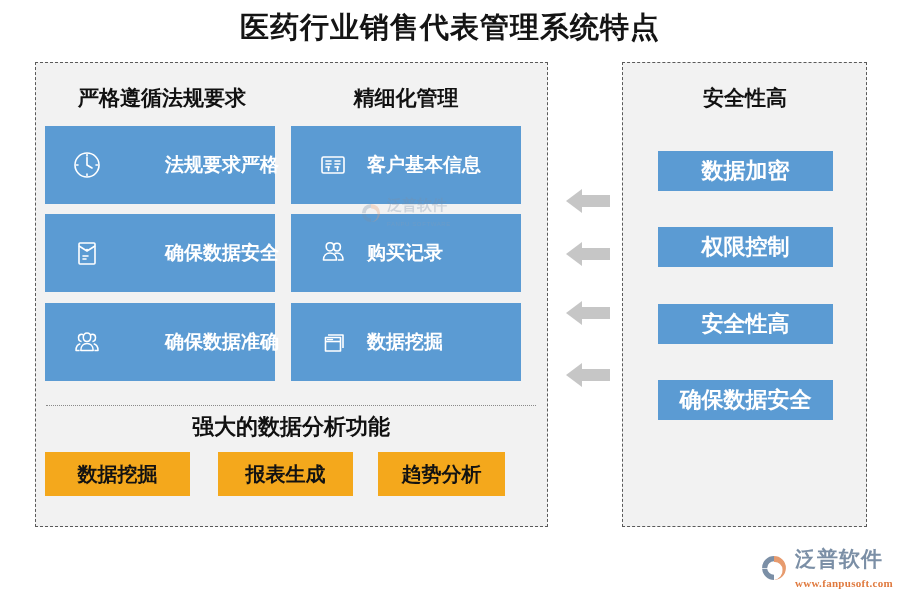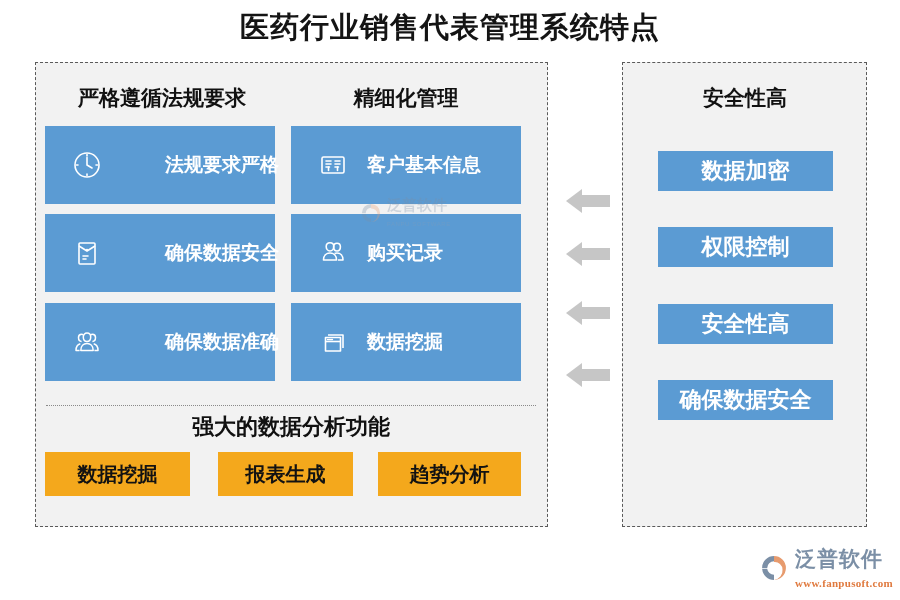--- a/index.html
+++ b/index.html
@@ -124,21 +124,21 @@
     align-items: center;
     justify-content: center;
     font-family: "Liberation Serif", "DejaVu Serif", serif;
     font-size: 20px;
     font-weight: 700;
     color: #121212;
     white-space: nowrap;
   }
   .chip-1 { left: 45px;  width: 145px; }
   .chip-2 { left: 218px; width: 135px; }
-  .chip-3 { left: 378px; width: 143px; }
+  .chip-3 { left: 378px; width: 127px; }
 
   
   .sec-box {
     position: absolute;
     left: 658px;
     width: 175px;
     height: 40px;
     background: #5b9bd3;
     display: flex;
     align-items: center;

